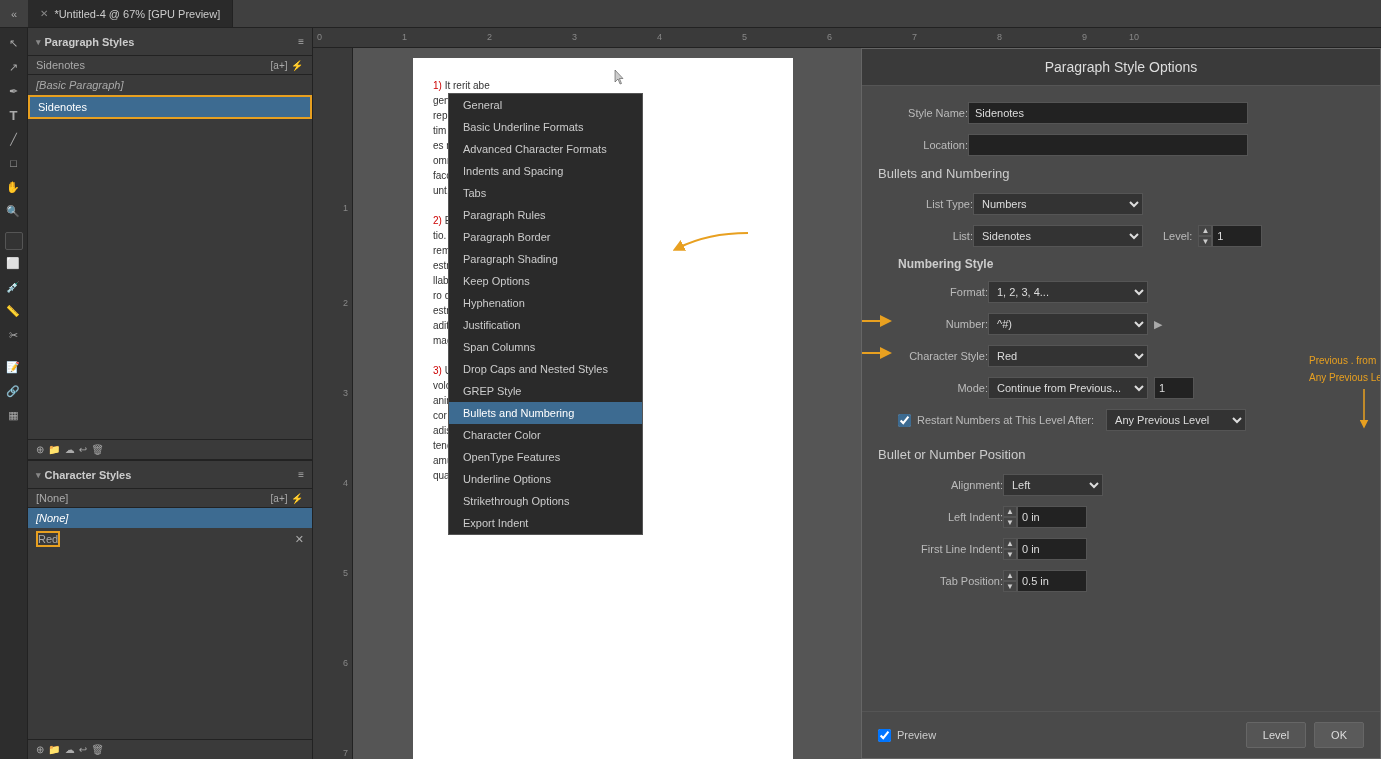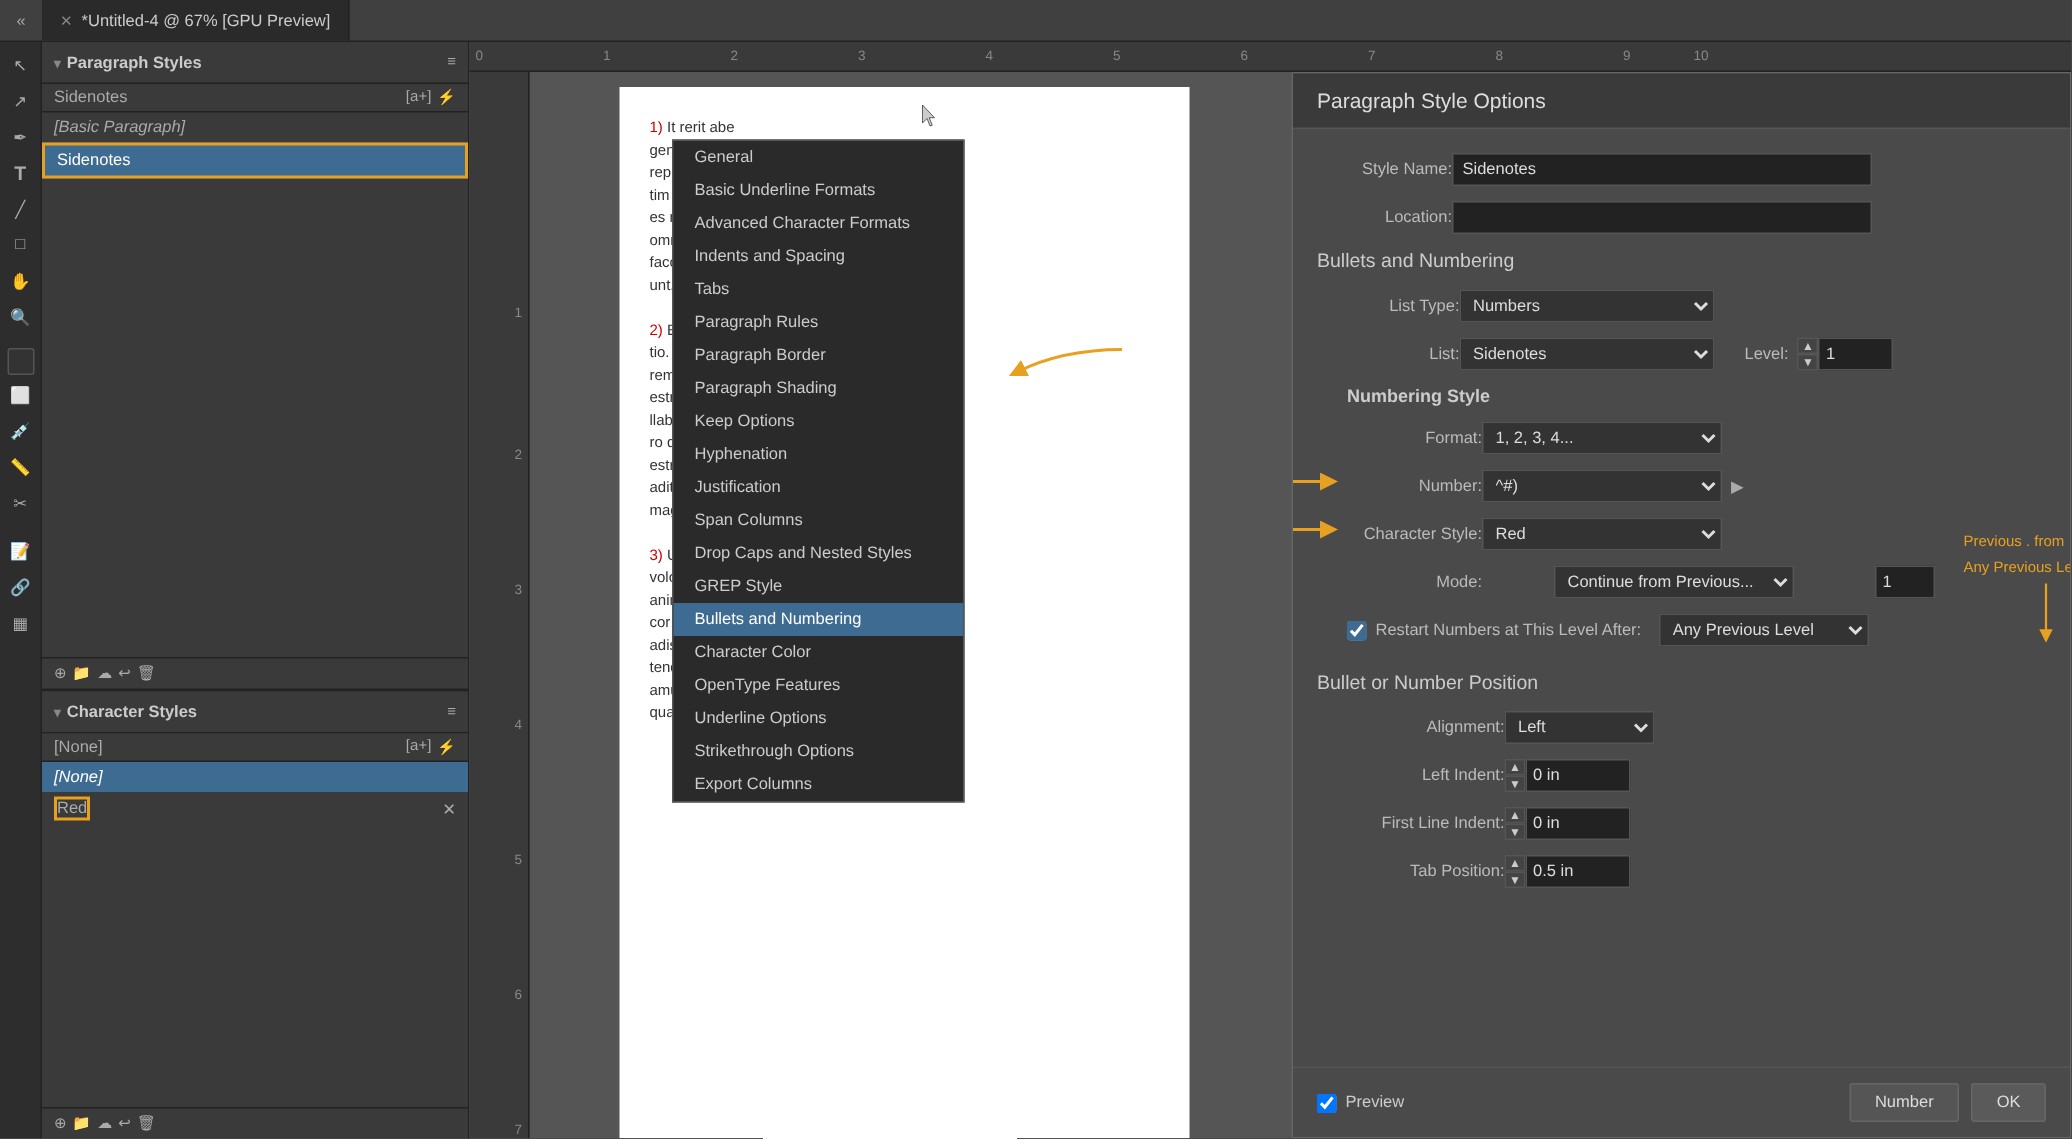--- a/index.html
+++ b/index.html
@@ -256,20 +256,21 @@
       z-index: 10;
       display: flex;
       flex-direction: column;
     }
     .dialog-title {
       background: #3a3a3a;
       padding: 10px 16px;
       font-size: 14px;
       color: #ddd;
       border-bottom: 1px solid #555;
+      text-align: center;
       flex-shrink: 0;
     }
 
     .dialog-body {
       flex: 1;
       padding: 16px;
       overflow-y: auto;
     }
 
     .form-row {
@@ -585,21 +586,21 @@
         <div class="menu-item">Hyphenation</div>
         <div class="menu-item">Justification</div>
         <div class="menu-item">Span Columns</div>
         <div class="menu-item">Drop Caps and Nested Styles</div>
         <div class="menu-item">GREP Style</div>
         <div class="menu-item active">Bullets and Numbering</div>
         <div class="menu-item">Character Color</div>
         <div class="menu-item">OpenType Features</div>
         <div class="menu-item">Underline Options</div>
         <div class="menu-item">Strikethrough Options</div>
-        <div class="menu-item">Export Columns</div>
+        <div class="menu-item">Export Indent</div>
       </div>
 
       <div class="dialog">
         <div class="dialog-title">Paragraph Style Options</div>
         <div class="dialog-body">
 
           <div class="form-row">
             <span class="form-label" style="width:90px;">Style Name:</span>
             <input class="form-input" style="width: 280px;" type="text" value="Sidenotes">
           </div>
@@ -668,21 +669,21 @@
             <svg style="position:absolute;left:-60px;top:-4px;" width="55" height="25">
               <defs>
                   <marker id="ah2" markerWidth="6" markerHeight="6" refX="3" refY="3" orient="auto">
                     <path d="M0,0 L6,3 L0,6 Z" fill="#e8a020"></path>
                   </marker>
                 </defs>
               <path d="M5,12 L48,12" stroke="#e8a020" stroke-width="2" fill="none" marker-end="url(#ah2)"></path>
             </svg>
           </div>
 
-          <div class="form-row" style="margin-left:20px;gap:48px;">
+          <div class="form-row" style="margin-left:20px;">
             <span class="form-label" style="width:90px;">Mode:</span>
             <select class="form-select" style="width:160px;">
               <option>Continue from Previous...</option>
             </select>
             <input type="text" value="1" style="background: rgb(34, 34, 34); border: 1px solid rgb(85, 85, 85); color: rgb(221, 221, 221); font-size: 11px; padding: 2px 4px; height: 22px; width: 40px; margin-left: 6px;">
           </div>
 
           <div class="checkbox-row" style="margin-left:20px;position:relative;">
             <input type="checkbox" checked="" style="">
             <span style="font-size:11px;color:#bbb;">Restart Numbers at This Level After:</span>
@@ -745,21 +746,21 @@
           </div>
 
         </div>
 
         <div class="dialog-footer">
           <div class="footer-left">
             <input type="checkbox" checked="" style="">
             <span style="font-size:11px;color:#ccc;">Preview</span>
           </div>
           <div class="footer-right">
-            <button class="btn">Number</button>
+            <button class="btn">Level</button>
             <button class="btn btn-primary">OK</button>
           </div>
         </div>
       </div>
 
       <svg style="position:absolute;left:335px;top:155px;pointer-events:none;z-index:15;" width="120" height="60">
         <defs>
             <marker id="ah4" markerWidth="6" markerHeight="6" refX="3" refY="3" orient="auto">
               <path d="M0,0 L6,3 L0,6 Z" fill="#e8a020"></path>
             </marker>

